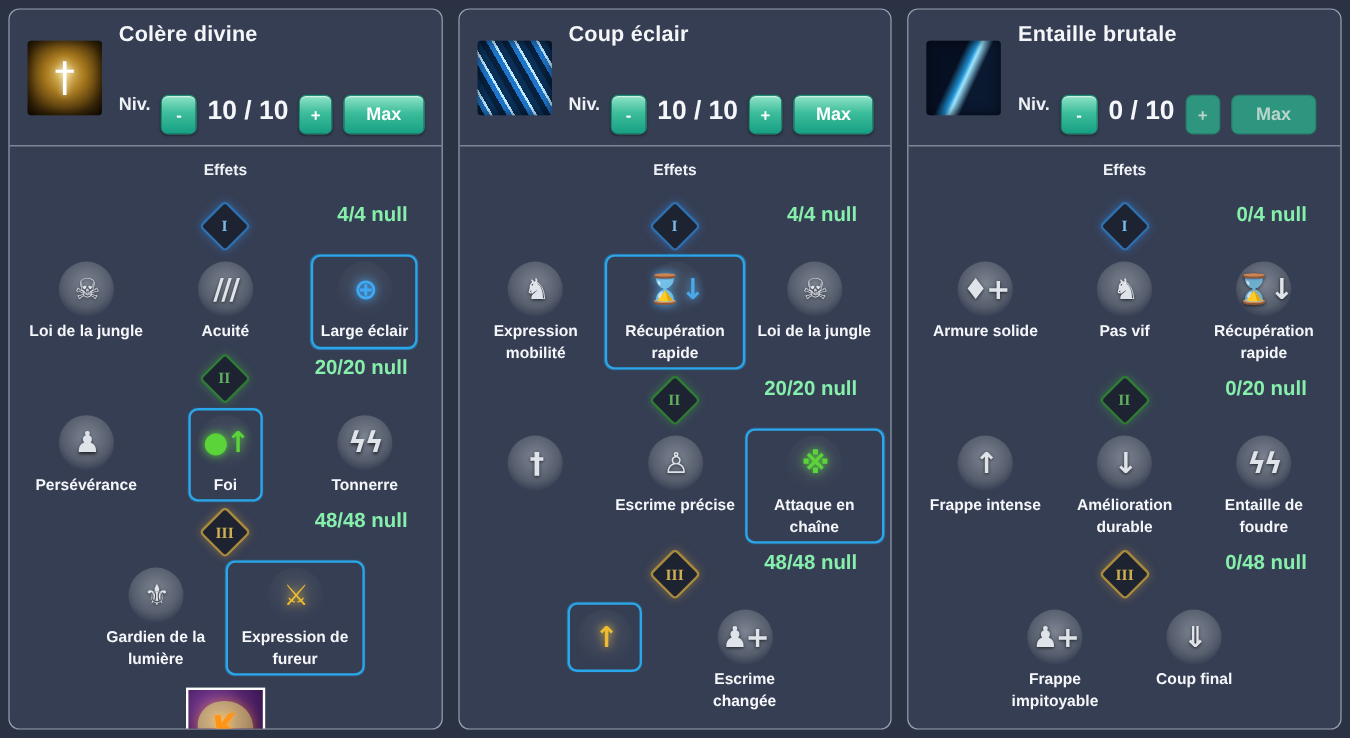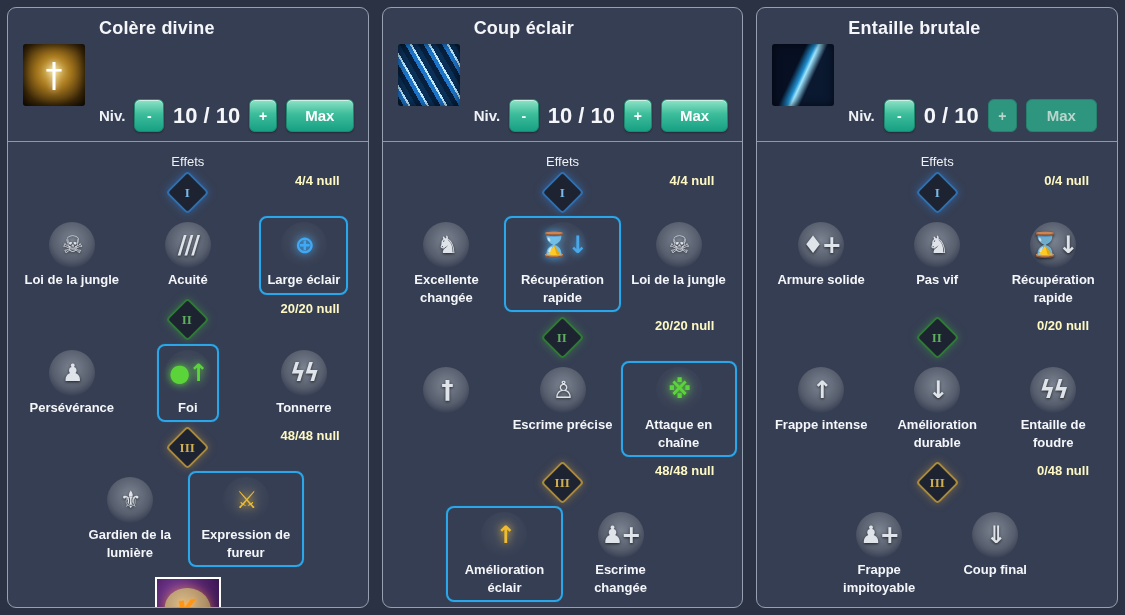--- a/index.html
+++ b/index.html
@@ -24,58 +24,58 @@
   .skill-icon{
     width:62px;height:62px;border-radius:3px;flex:0 0 auto;
     display:flex;align-items:center;justify-content:center;
     font-family:"DejaVu Sans",sans-serif;font-size:34px;color:#fff;
     text-shadow:0 0 6px rgba(255,255,255,.8);
     box-shadow:inset 0 0 10px rgba(0,0,0,.6);
   }
   .skill-icon.p0{background:radial-gradient(circle at 50% 45%,#e8c96a 0%,#a8791e 35%,#3a2708 75%,#120b02 100%);}
   .skill-icon.p1{background:repeating-linear-gradient(60deg,#06203e 0 5px,#1d74c8 5px 9px,#bfe9ff 9px 11px,#0a3058 11px 16px);}
   .skill-icon.p2{background:linear-gradient(115deg,#070f22 38%,#1f8fd0 48%,#9fe6ff 52%,#0a1830 62%);}
-  .header-info{display:flex;flex-direction:column;gap:20px;min-width:0;}
+  .header-info{display:flex;flex-direction:column;gap:0;min-width:0;}
   .skill-title{font-size:18px;font-weight:bold;color:#f4f6f9;letter-spacing:.2px;}
-  .level-row{display:flex;align-items:center;gap:9px;margin-top:40px;}
+  .level-row{display:flex;align-items:flex-start;gap:9px;margin-top:40px;}
   .level-label{font-size:15px;font-weight:bold;color:#eef1f5;}
   .btn{
     border:1px solid #1d8a70;border-radius:6px;cursor:pointer;
     color:#fff;font-weight:bold;font-size:14px;
     background:linear-gradient(180deg,#8fe3c6 0%,#3dbd9b 45%,#17a084 100%);
     box-shadow:inset 0 1px 0 rgba(255,255,255,.55),0 1px 2px rgba(0,0,0,.35);
     padding:0;display:flex;align-items:center;justify-content:center;
   }
   .btn.minus{width:31px;height:33px;}
   .btn.plus{width:29px;height:33px;}
   .btn.max{width:71px;height:33px;font-size:15px;}
   .btn.disabled{
     background:#2e957e;border-color:#27816d;box-shadow:none;
     color:#b9d6cd;cursor:default;
   }
   .level-value{font-size:22px;font-weight:bold;color:#f4f6f9;white-space:nowrap;}
   
   .panel-body{flex:1;display:flex;flex-direction:column;align-items:center;padding:6px 0 8px;position:relative;}
-  .effects-label{font-size:13px;font-weight:normal;color:#eef1f5;margin:6px 0 0;}
+  .effects-label{font-size:13px;font-weight:bold;color:#eef1f5;margin:6px 0 16px;}
   .tier-head{position:relative;width:100%;height:44px;display:flex;justify-content:center;align-items:center;margin-top:1px;}
   .diamond{
     width:27px;height:27px;transform:rotate(45deg);
     background:#1d2330;border:2px solid;border-radius:4px;
     display:flex;align-items:center;justify-content:center;
   }
   .diamond span{transform:rotate(-45deg);font-weight:bold;font-size:13px;font-family:"Liberation Serif",serif;}
   .diamond.t1{border-color:#2f6fae;box-shadow:0 0 8px rgba(50,130,220,.55);}
   .diamond.t1 span{color:#7cb9ea;}
   .diamond.t2{border-color:#2f7a35;box-shadow:0 0 8px rgba(60,160,70,.5);}
   .diamond.t2 span{color:#5fae5f;}
   .diamond.t3{border-color:#a98a3d;box-shadow:0 0 8px rgba(190,150,60,.5);}
   .diamond.t3 span{color:#cfae52;}
   .tier-counter{
     position:absolute;right:28px;top:3px;
-    font-size:13px;font-weight:bold;color:#fef9c3;white-space:nowrap;
+    font-size:17px;font-weight:bold;color:#86efac;white-space:nowrap;
   }
   .tripod-row{display:flex;justify-content:center;width:100%;padding:2px 4px;box-sizing:border-box;}
   .tripod-row.three .tripod-cell{width:33%;}
   .tripod-row.two .tripod-cell{width:33%;}
   .tripod-cell{display:flex;justify-content:center;align-items:flex-start;}
   .tripod{
     display:flex;flex-direction:column;align-items:center;gap:3px;
     padding:4px 6px;border:2px solid transparent;border-radius:8px;
     cursor:pointer;max-width:118px;
   }
@@ -257,21 +257,21 @@
             <span>I</span>
           </div>
           <div class="tier-counter">4/4 null</div>
         </div>
         <div class="tripod-row three">
           <div class="tripod-cell">
             <div class="tripod">
               <div class="tripod-icon">
                 <span>♞</span>
               </div>
-              <div class="tripod-label">Excellente changée</div>
+              <div class="tripod-label">Expression mobilité</div>
             </div>
           </div>
           <div class="tripod-cell">
             <div class="tripod selected">
               <div class="tripod-icon" style="color: rgb(74, 168, 232);">
                 <span>⌛↓</span>
               </div>
               <div class="tripod-label">Récupération rapide</div>
             </div>
           </div>
@@ -320,21 +320,20 @@
             <span>III</span>
           </div>
           <div class="tier-counter">48/48 null</div>
         </div>
         <div class="tripod-row two">
           <div class="tripod-cell">
             <div class="tripod selected">
               <div class="tripod-icon" style="color: rgb(238, 187, 51);">
                 <span>↑</span>
               </div>
-              <div class="tripod-label">Amélioration éclair</div>
             </div>
           </div>
           <div class="tripod-cell">
             <div class="tripod">
               <div class="tripod-icon">
                 <span>♟+</span>
               </div>
               <div class="tripod-label">Escrime changée</div>
             </div>
           </div>

